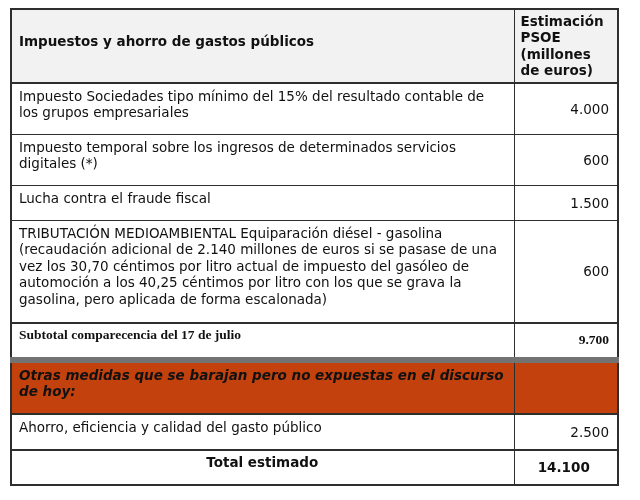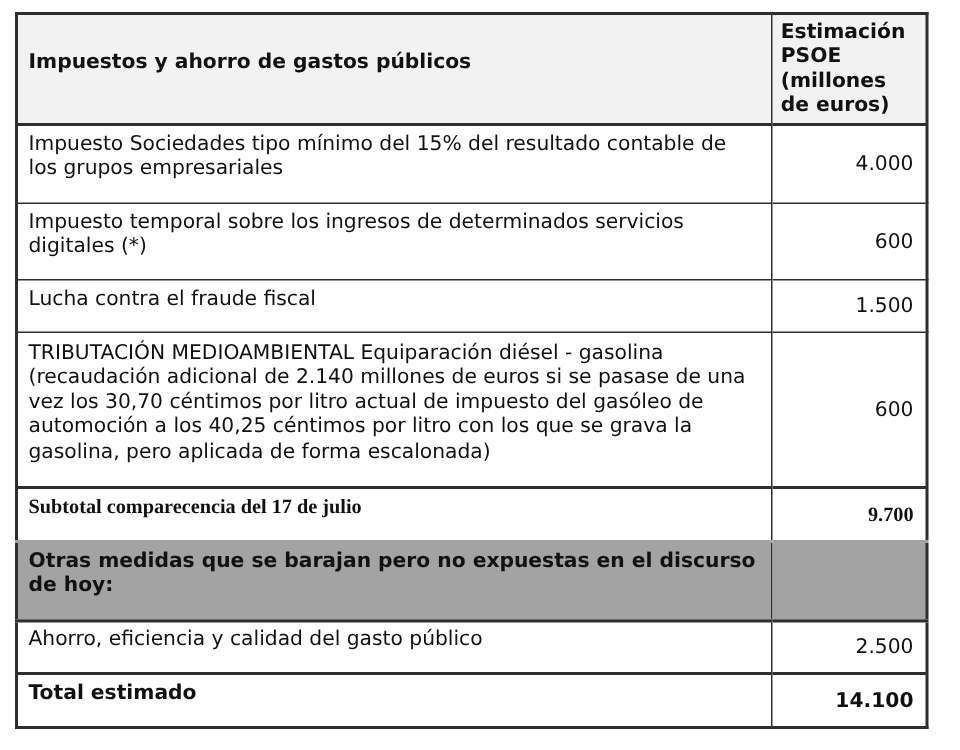--- a/index.html
+++ b/index.html
@@ -52,22 +52,22 @@
     text-align: right;
     padding: 3px 8px 3px 4px;
   }
 
   tr.subtotal td,
   tr.section td,
   tr.total td {
     font-weight: bold;
   }
   tr.subtotal td { border-top: 2px solid #2e2e2e; border-bottom: 2px solid #a3a3a3; font-family: Liberation Serif, serif; }
-  tr.section td  { border-top: 1px solid #737373; border-bottom: 2px solid #2e2e2e; background: #a3a3a3; }
-  tr.total td    { border-top: 2px solid #2e2e2e; }
+  tr.section td  { border-top: 6px solid #737373; border-bottom: 2px solid #2e2e2e; background: #c2410c; font-style: italic; }
+  tr.total td    { border-top: 2px solid #2e2e2e; text-align: center; }
 </style>
 </head>
 <body>
 
 <table class="budget">
   <colgroup>
     <col class="col-label">
     <col class="col-value">
   </colgroup>
   <thead>

